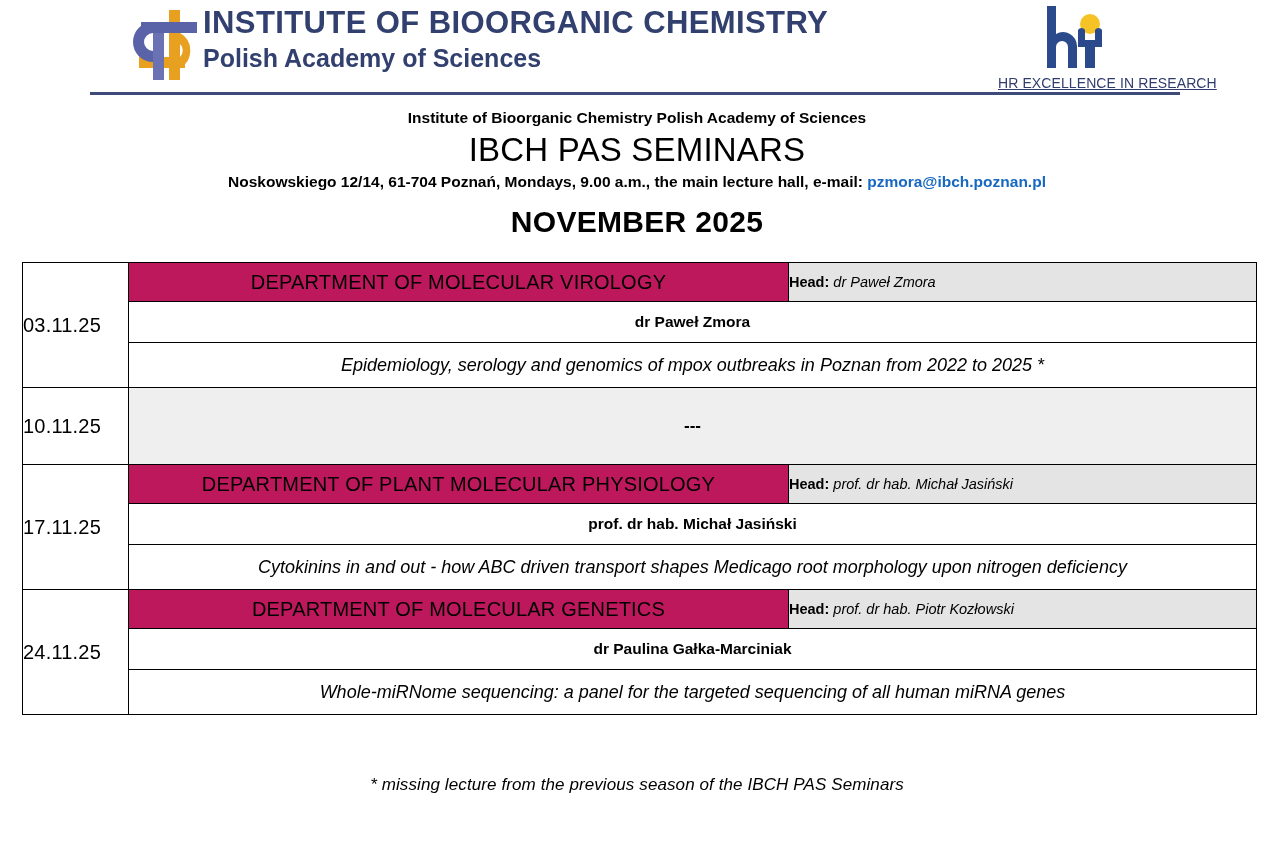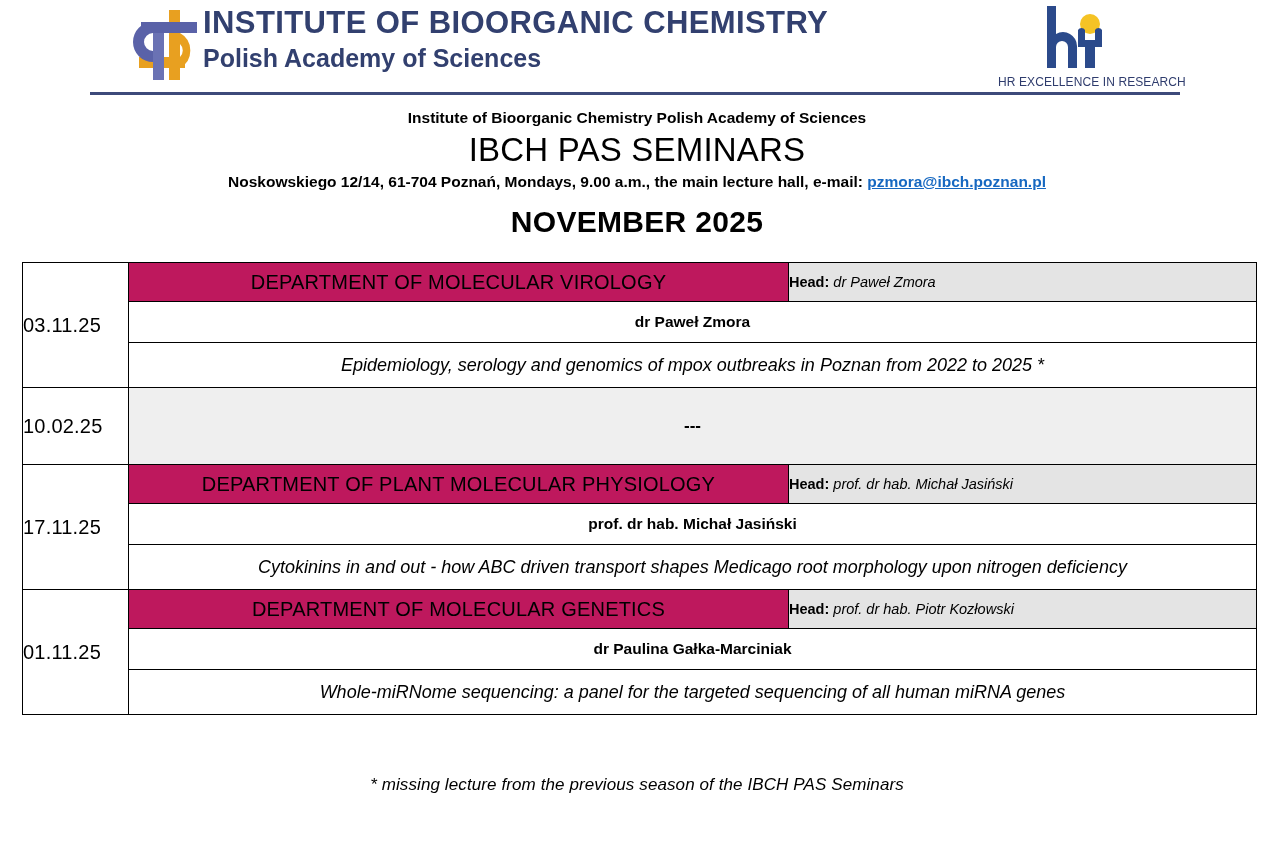--- a/index.html
+++ b/index.html
@@ -55,24 +55,25 @@
     top: 4px;
     width: 100px;
     height: 80px;
   }
   #hr-logo-caption {
     position: absolute;
     left: 998px;
     top: 75px;
     width: 162px;
     text-align: left;
-    font-size: 12px;
+    font-size: 14px;
     letter-spacing: 0.1px;
     color: #2f3c6d;
     white-space: nowrap;
+    text-decoration: underline;
   }
   #letterhead-rule {
     position: absolute;
     left: 90px;
     top: 92px;
     width: 1090px;
     height: 3px;
     background: #3d4a7a;
   }
 
@@ -94,21 +95,20 @@
     margin-top: 10px;
   }
   #seminar-address-line {
     font-size: 15.5px;
     font-weight: bold;
     line-height: 24px;
     white-space: nowrap;
   }
   #seminar-email {
     color: #1668c1;
-    text-decoration: underline;
     font-weight: bold;
     cursor: pointer;
   }
   #seminar-month {
     font-size: 30px;
     font-weight: bold;
     line-height: 38px;
     margin-top: 9px;
     letter-spacing: 0.3px;
   }
@@ -256,38 +256,38 @@
       <td class="head-cell"><span class="head-label">Head:</span> <span class="head-name">dr Paweł Zmora</span></td>
     </tr>
     <tr>
       <td class="speaker-cell" colspan="2">dr Paweł Zmora</td>
     </tr>
     <tr>
       <td class="lecture-cell" colspan="2">Epidemiology, serology and genomics of mpox outbreaks in Poznan from 2022 to 2025 *</td>
     </tr>
 
     <tr>
-      <td class="date-cell">10.02.25</td>
+      <td class="date-cell">10.11.25</td>
       <td class="empty-cell" colspan="2">---</td>
     </tr>
 
     <tr>
       <td class="date-cell" rowspan="3">17.11.25</td>
       <td class="dept-cell">DEPARTMENT OF PLANT MOLECULAR PHYSIOLOGY</td>
       <td class="head-cell"><span class="head-label">Head:</span> <span class="head-name">prof. dr hab. Michał Jasiński</span></td>
     </tr>
     <tr>
       <td class="speaker-cell" colspan="2">prof. dr hab. Michał Jasiński</td>
     </tr>
     <tr>
       <td class="lecture-cell" colspan="2">Cytokinins in and out - how ABC driven transport shapes Medicago root morphology upon nitrogen deficiency</td>
     </tr>
 
     <tr>
-      <td class="date-cell" rowspan="3">01.11.25</td>
+      <td class="date-cell" rowspan="3">24.11.25</td>
       <td class="dept-cell">DEPARTMENT OF MOLECULAR GENETICS</td>
       <td class="head-cell"><span class="head-label">Head:</span> <span class="head-name">prof. dr hab. Piotr Kozłowski</span></td>
     </tr>
     <tr>
       <td class="speaker-cell" colspan="2">dr Paulina Gałka-Marciniak</td>
     </tr>
     <tr>
       <td class="lecture-cell" colspan="2">Whole-miRNome sequencing: a panel for the targeted sequencing of all human miRNA genes</td>
     </tr>
   </tbody>

